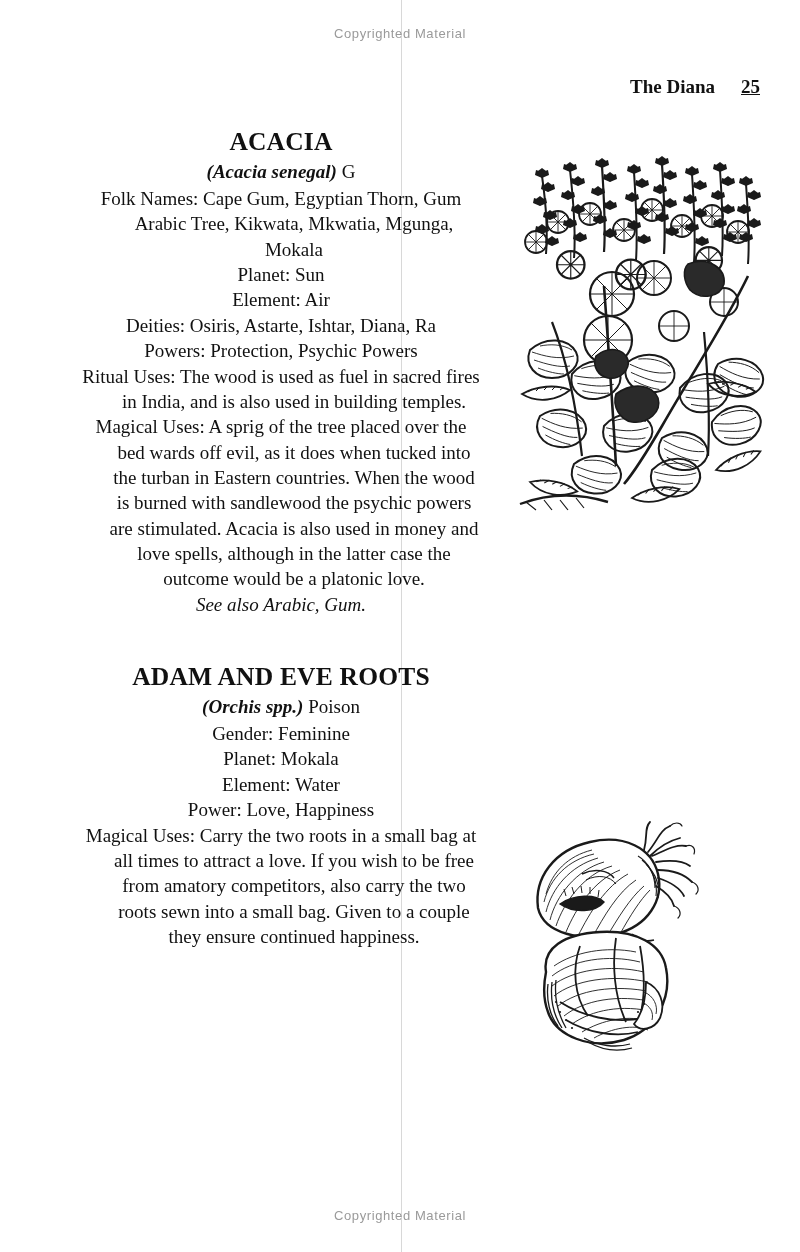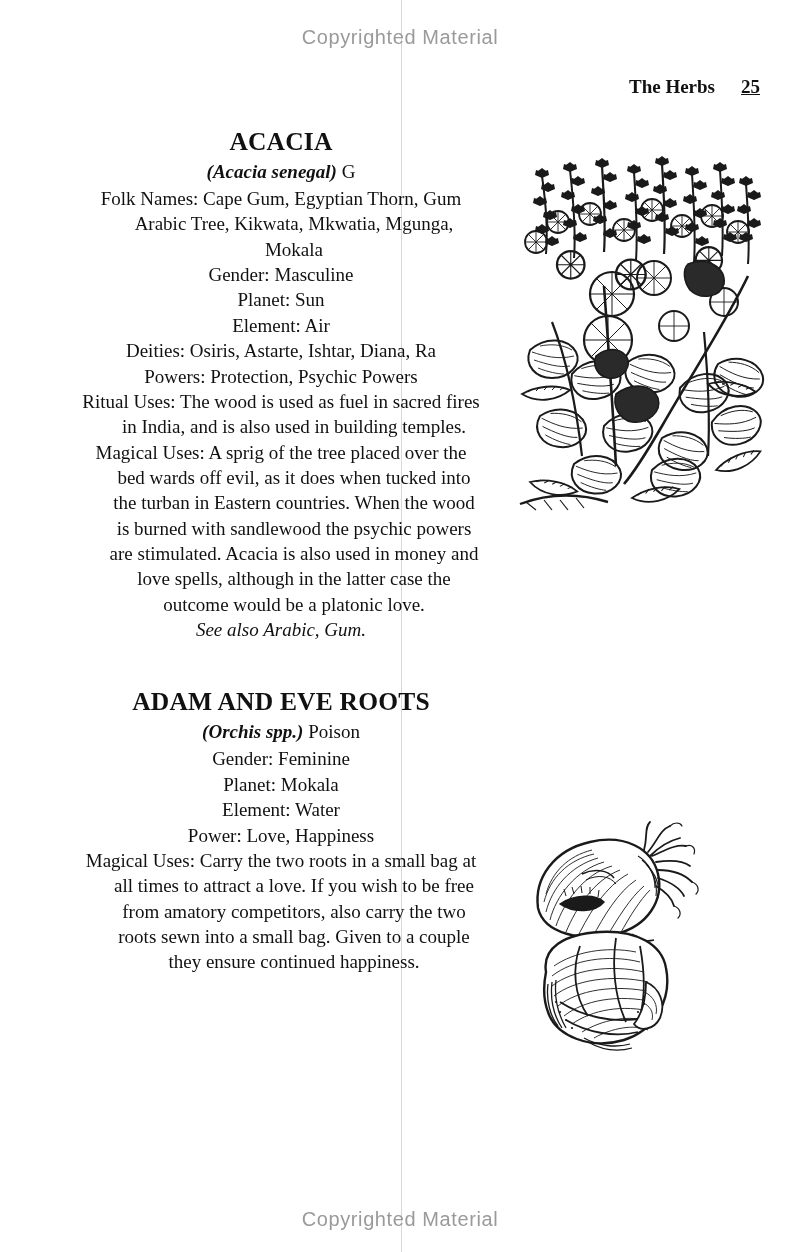--- a/index.html
+++ b/index.html
@@ -27,21 +27,21 @@
     background: #d8d8d8;
   }
 
   
   .watermark {
     position: absolute;
     left: 0;
     width: 800px;
     text-align: center;
     font-family: "Liberation Sans", "DejaVu Sans", sans-serif;
-    font-size: 20px;
+    font-size: 13px;
     letter-spacing: 0.6px;
     color: #9a9a9a;
     white-space: nowrap;
   }
   .watermark-top { top: 26px; }
   .watermark-bottom { top: 1208px; }
 
   
   .running-head {
     position: absolute;
@@ -116,21 +116,21 @@
 </head>
 <body>
 
 <div class="page">
 
   <div class="gutter-line"></div>
 
   <div class="watermark watermark-top">Copyrighted Material</div>
 
   <div class="running-head">
-    <span>The Herbs</span><span class="folio">25</span>
+    <span>The Diana</span><span class="folio">25</span>
   </div>
 
   <div class="illus" id="illus-acacia">
     <svg width="268" height="390" viewBox="0 0 268 390" xmlns="http://www.w3.org/2000/svg">
       <defs>
         <g id="ac-roundleaf">
           <circle cx="0" cy="0" r="11" fill="none" stroke="#1a1a1a" stroke-width="1.8"></circle>
           <path d="M0,-11 L0,11 M-11,0 L11,0 M-8,-8 L8,8 M-8,8 L8,-8" stroke="#1a1a1a" stroke-width="0.9" fill="none"></path>
         </g>
         <g id="ac-bigleaf">
@@ -396,24 +396,20 @@
       <p class="entry-binomial">
         <span class="latin">(Acacia senegal)</span>
         <span class="qualifier">G</span>
       </p>
 
       <p class="field">
         <span class="label">Folk Names:</span>
         <span>Cape Gum, Egyptian Thorn, Gum Arabic Tree, Kikwata, Mkwatia, Mgunga, Mokala</span>
       </p>
       <p class="field">
-        <span class="label">Gender:</span>
-        <span>Masculine</span>
-      </p>
-      <p class="field">
         <span class="label">Planet:</span>
         <span>Sun</span>
       </p>
       <p class="field">
         <span class="label">Element:</span>
         <span>Air</span>
       </p>
       <p class="field">
         <span class="label">Deities:</span>
         <span>Osiris, Astarte, Ishtar, Diana, Ra</span>

